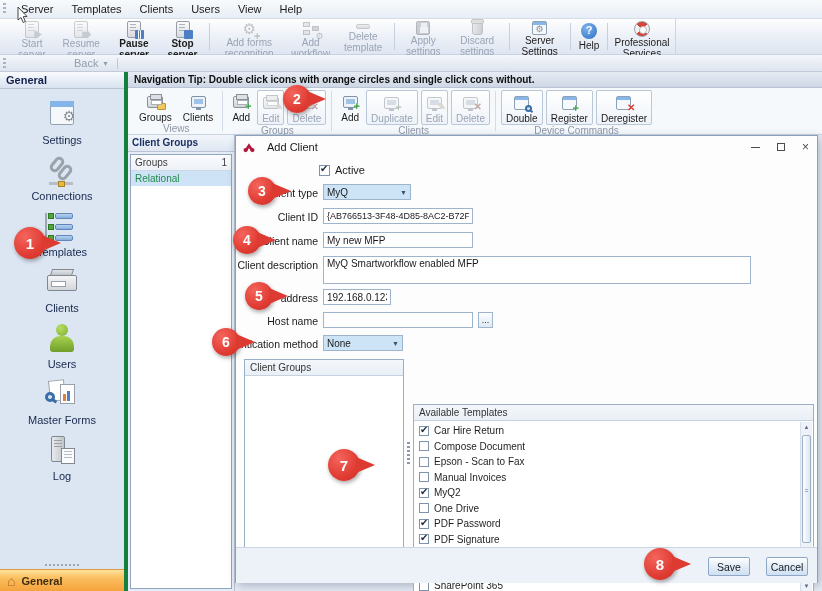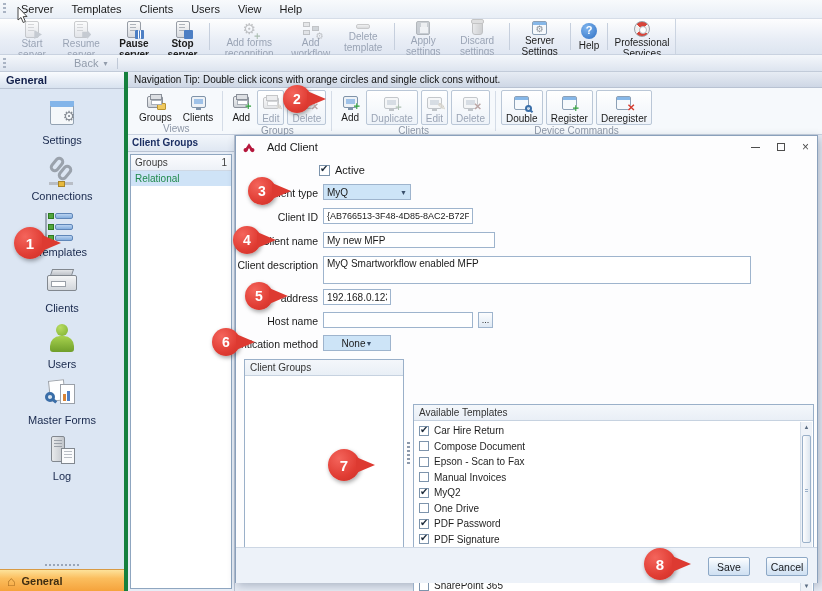--- a/index.html
+++ b/index.html
@@ -47,21 +47,21 @@
   .side-grip i { width:34px; height:2px;
     background:repeating-linear-gradient(90deg,#9aa6b8 0 2px,transparent 2px 4px); }
   .sidebar-footer { height:22px; background:linear-gradient(#fde29a,#fbbe5e 40%,#f5a33c);
     border-top:1px solid #d89a44; display:flex; align-items:center; gap:6px;
     font-weight:bold; color:#3f2d12; padding-left:7px; }
   .home-ic { color:#a76c1f; font-size:14px; line-height:1; }
 
   
   .navtip { position:absolute; left:128px; top:72px; right:0; height:16px;
     background:linear-gradient(#e7ecf4,#ced7e5); border-bottom:1px solid #b8c2d2;
-    font-weight:normal; font-size:10px; color:#101010; line-height:15px; padding-left:6px; }
+    font-weight:bold; font-size:10px; color:#101010; line-height:15px; padding-left:6px; }
 
   
   .ribbon { position:absolute; left:128px; top:88px; right:0; height:47px;
     background:#f6f9fc; border-bottom:1px solid #c9d2e0; display:flex; padding-left:4px; }
   .rgroup { display:flex; flex-direction:column; padding:2px 3px 0; }
   .rbtns { display:flex; align-items:stretch; gap:3px; flex:1; }
   .rbtn { display:flex; flex-direction:column; align-items:center; justify-content:flex-start;
     padding:2px 4px 0; font-size:10px; color:#1b1b1b; }
   .rbtn .icw { height:20px; display:flex; align-items:center; justify-content:center; }
   .rbtn.boxed { border:1px solid #bac7d7; border-radius:2px; background:linear-gradient(#ffffff,#eef3f9); }
@@ -584,34 +584,34 @@
     <span class="flabel" style="top:29px;">Client type</span>
     <div class="drop" style="left:87px;top:26px;width:88px;">
       <span>MyQ</span>
       <span class="caret">▼</span>
     </div>
 
     <span class="flabel" style="top:53px;">Client ID</span>
     <input class="field" style="left: 87px; top: 50px; width: 150px; font-size: 9px;" value="{AB766513-3F48-4D85-8AC2-B72F6F680053}">
 
     <span class="flabel" style="top:77px;">Client name</span>
-    <input class="field" style="left: 87px; top: 74px; width: 172px;" value="My new MFP">
+    <input class="field" style="left: 87px; top: 74px; width: 150px;" value="My new MFP">
 
     <span class="flabel" style="top:101px;">Client description</span>
     <input class="field" style="left: 87px; top: 98px; width: 428px; height: 28px; padding-bottom: 13px;" value="MyQ Smartworkflow enabled MFP">
 
     <span class="flabel" style="top:134px;">IP address</span>
     <input class="field" style="left: 87px; top: 131px; width: 68px;" value="192.168.0.123">
 
     <span class="flabel" style="top:157px;">Host name</span>
     <input class="field" style="left: 87px; top: 154px; width: 150px;" value="">
     <span class="browse-btn" style="left:242px;top:154px;">...</span>
 
     <span class="flabel" style="top:180px;">Authentication method</span>
-    <div class="drop" style="left:87px;top:177px;width:68px;justify-content:center;">
+    <div class="drop" style="left:87px;top:177px;width:80px;">
       <span>None</span>
       <span class="caret">▼</span>
     </div>
 
     <div class="panel" style="left:8px;top:201px;width:160px;height:189px;">
       <div class="panel-head">Client Groups</div>
     </div>
 
     <div class="splitter" style="left:170px;top:201px;height:189px;">
         <i></i>

